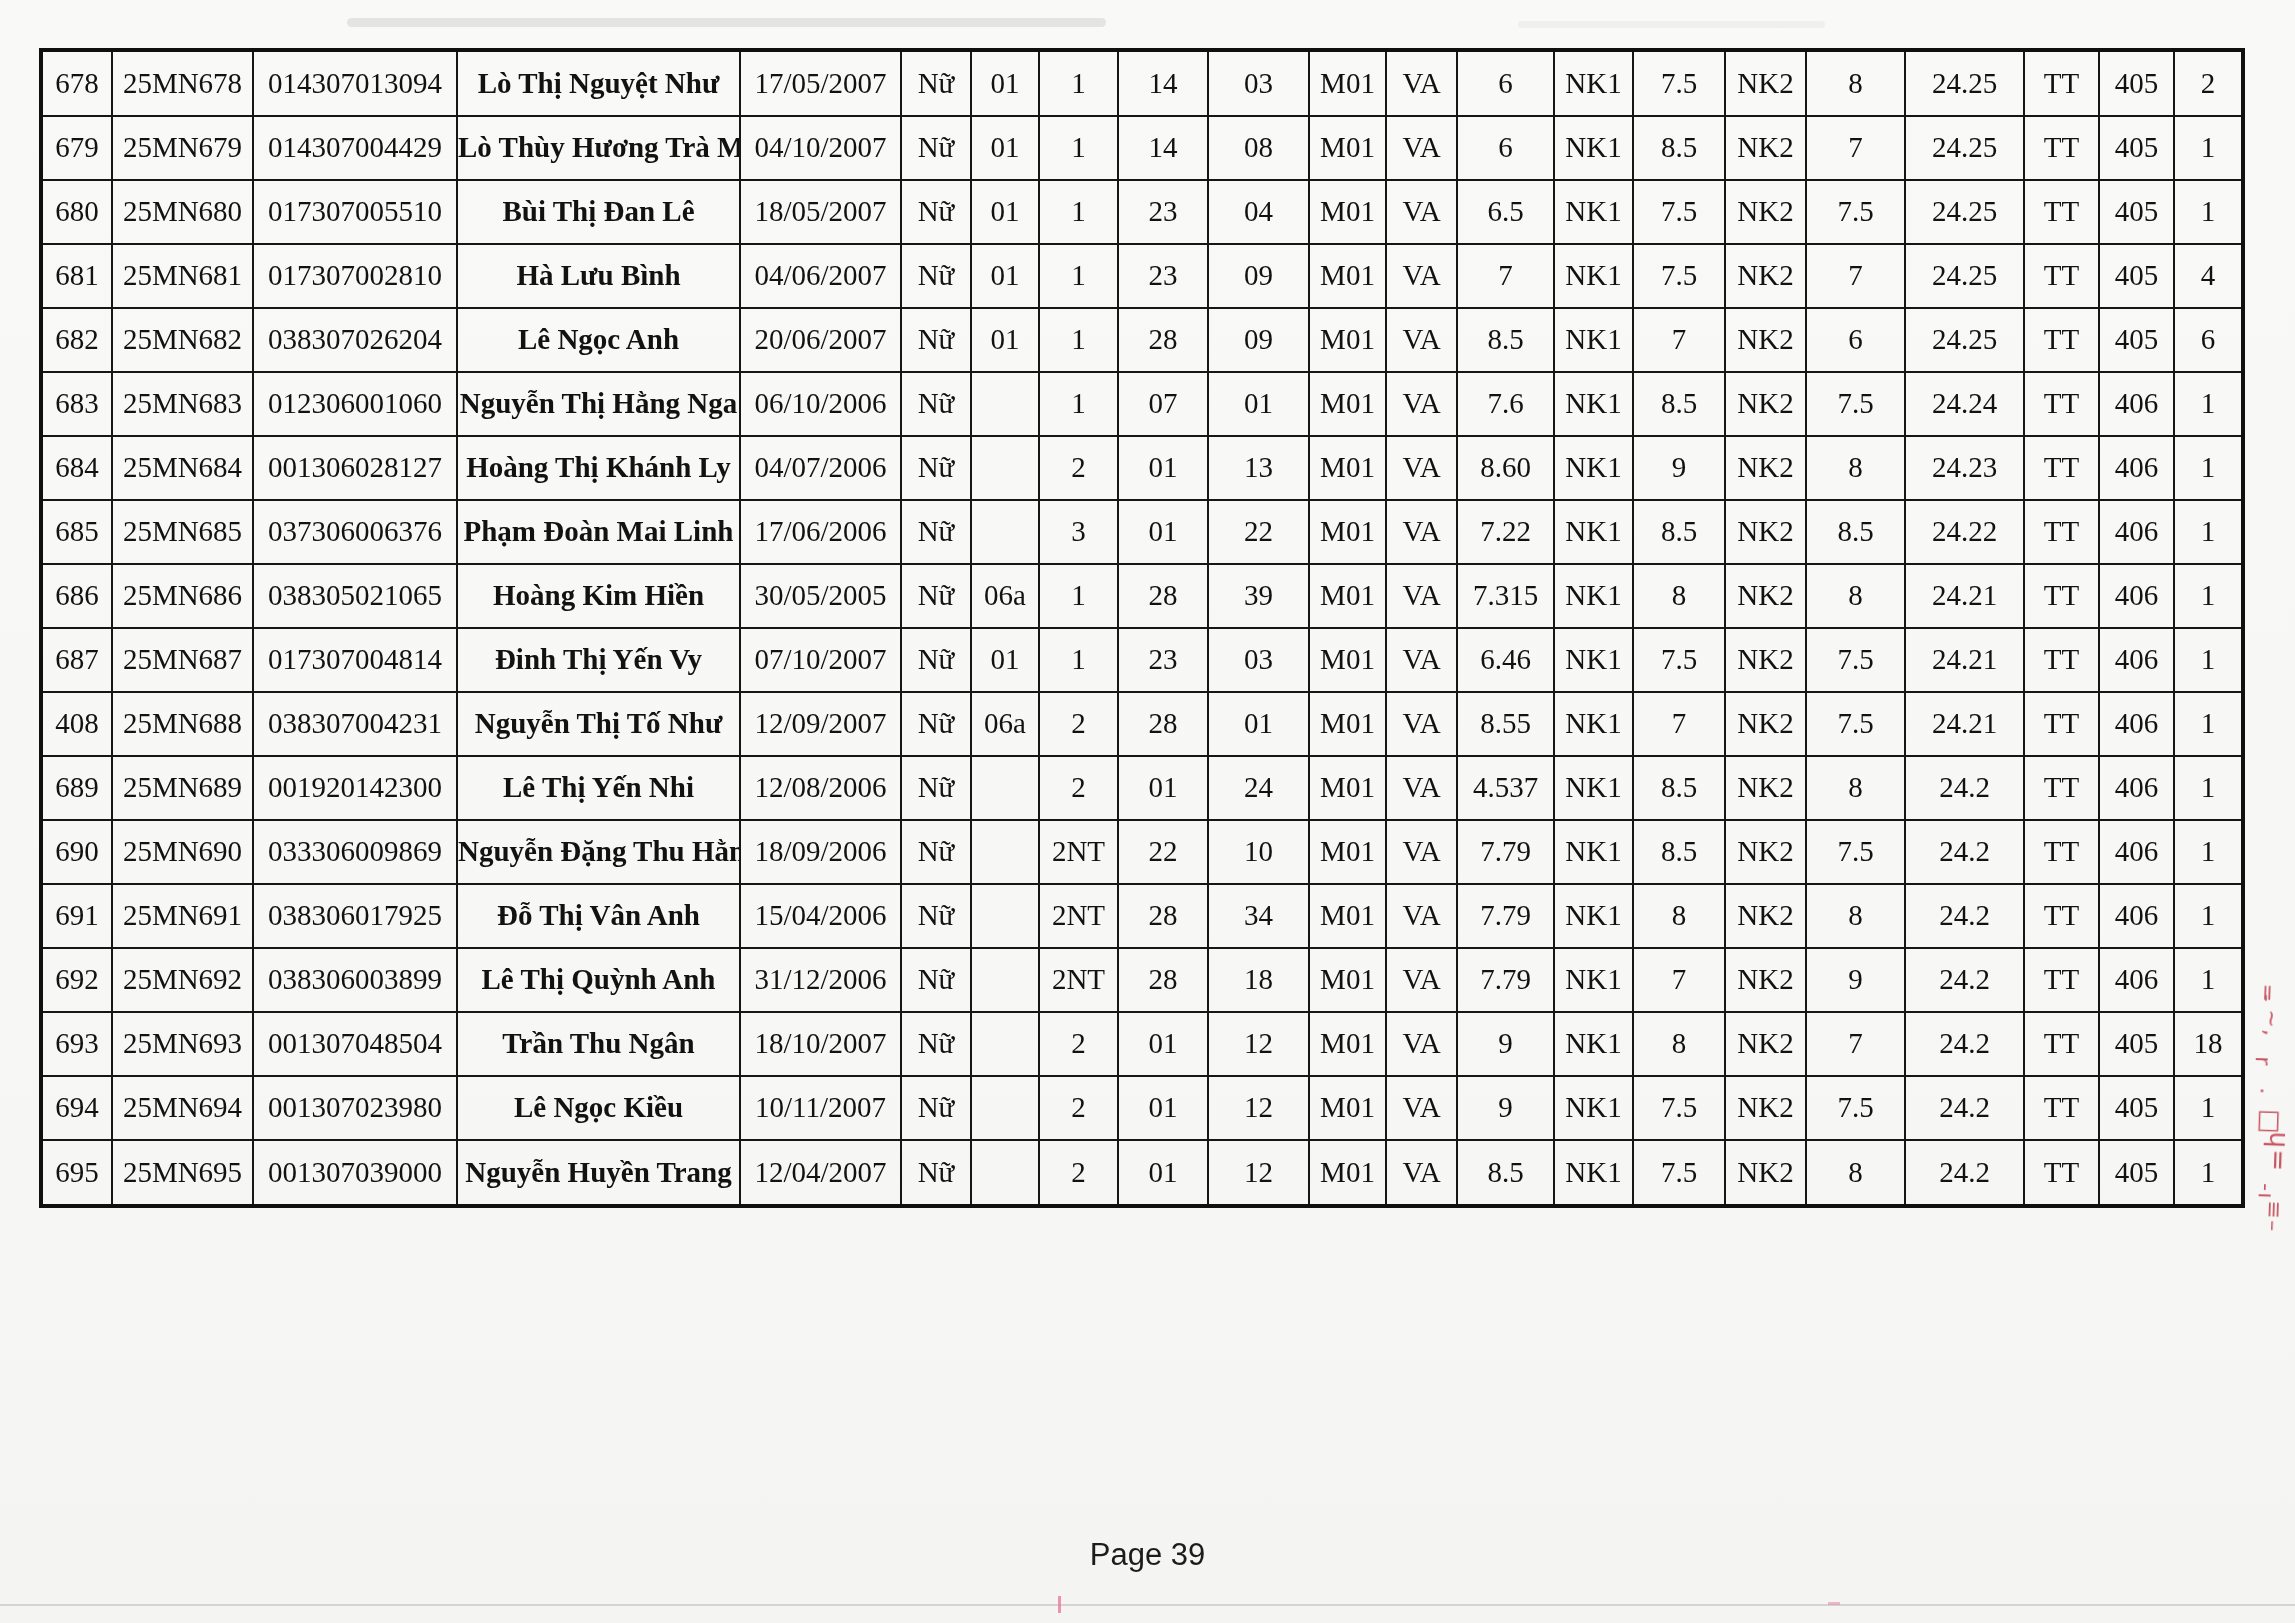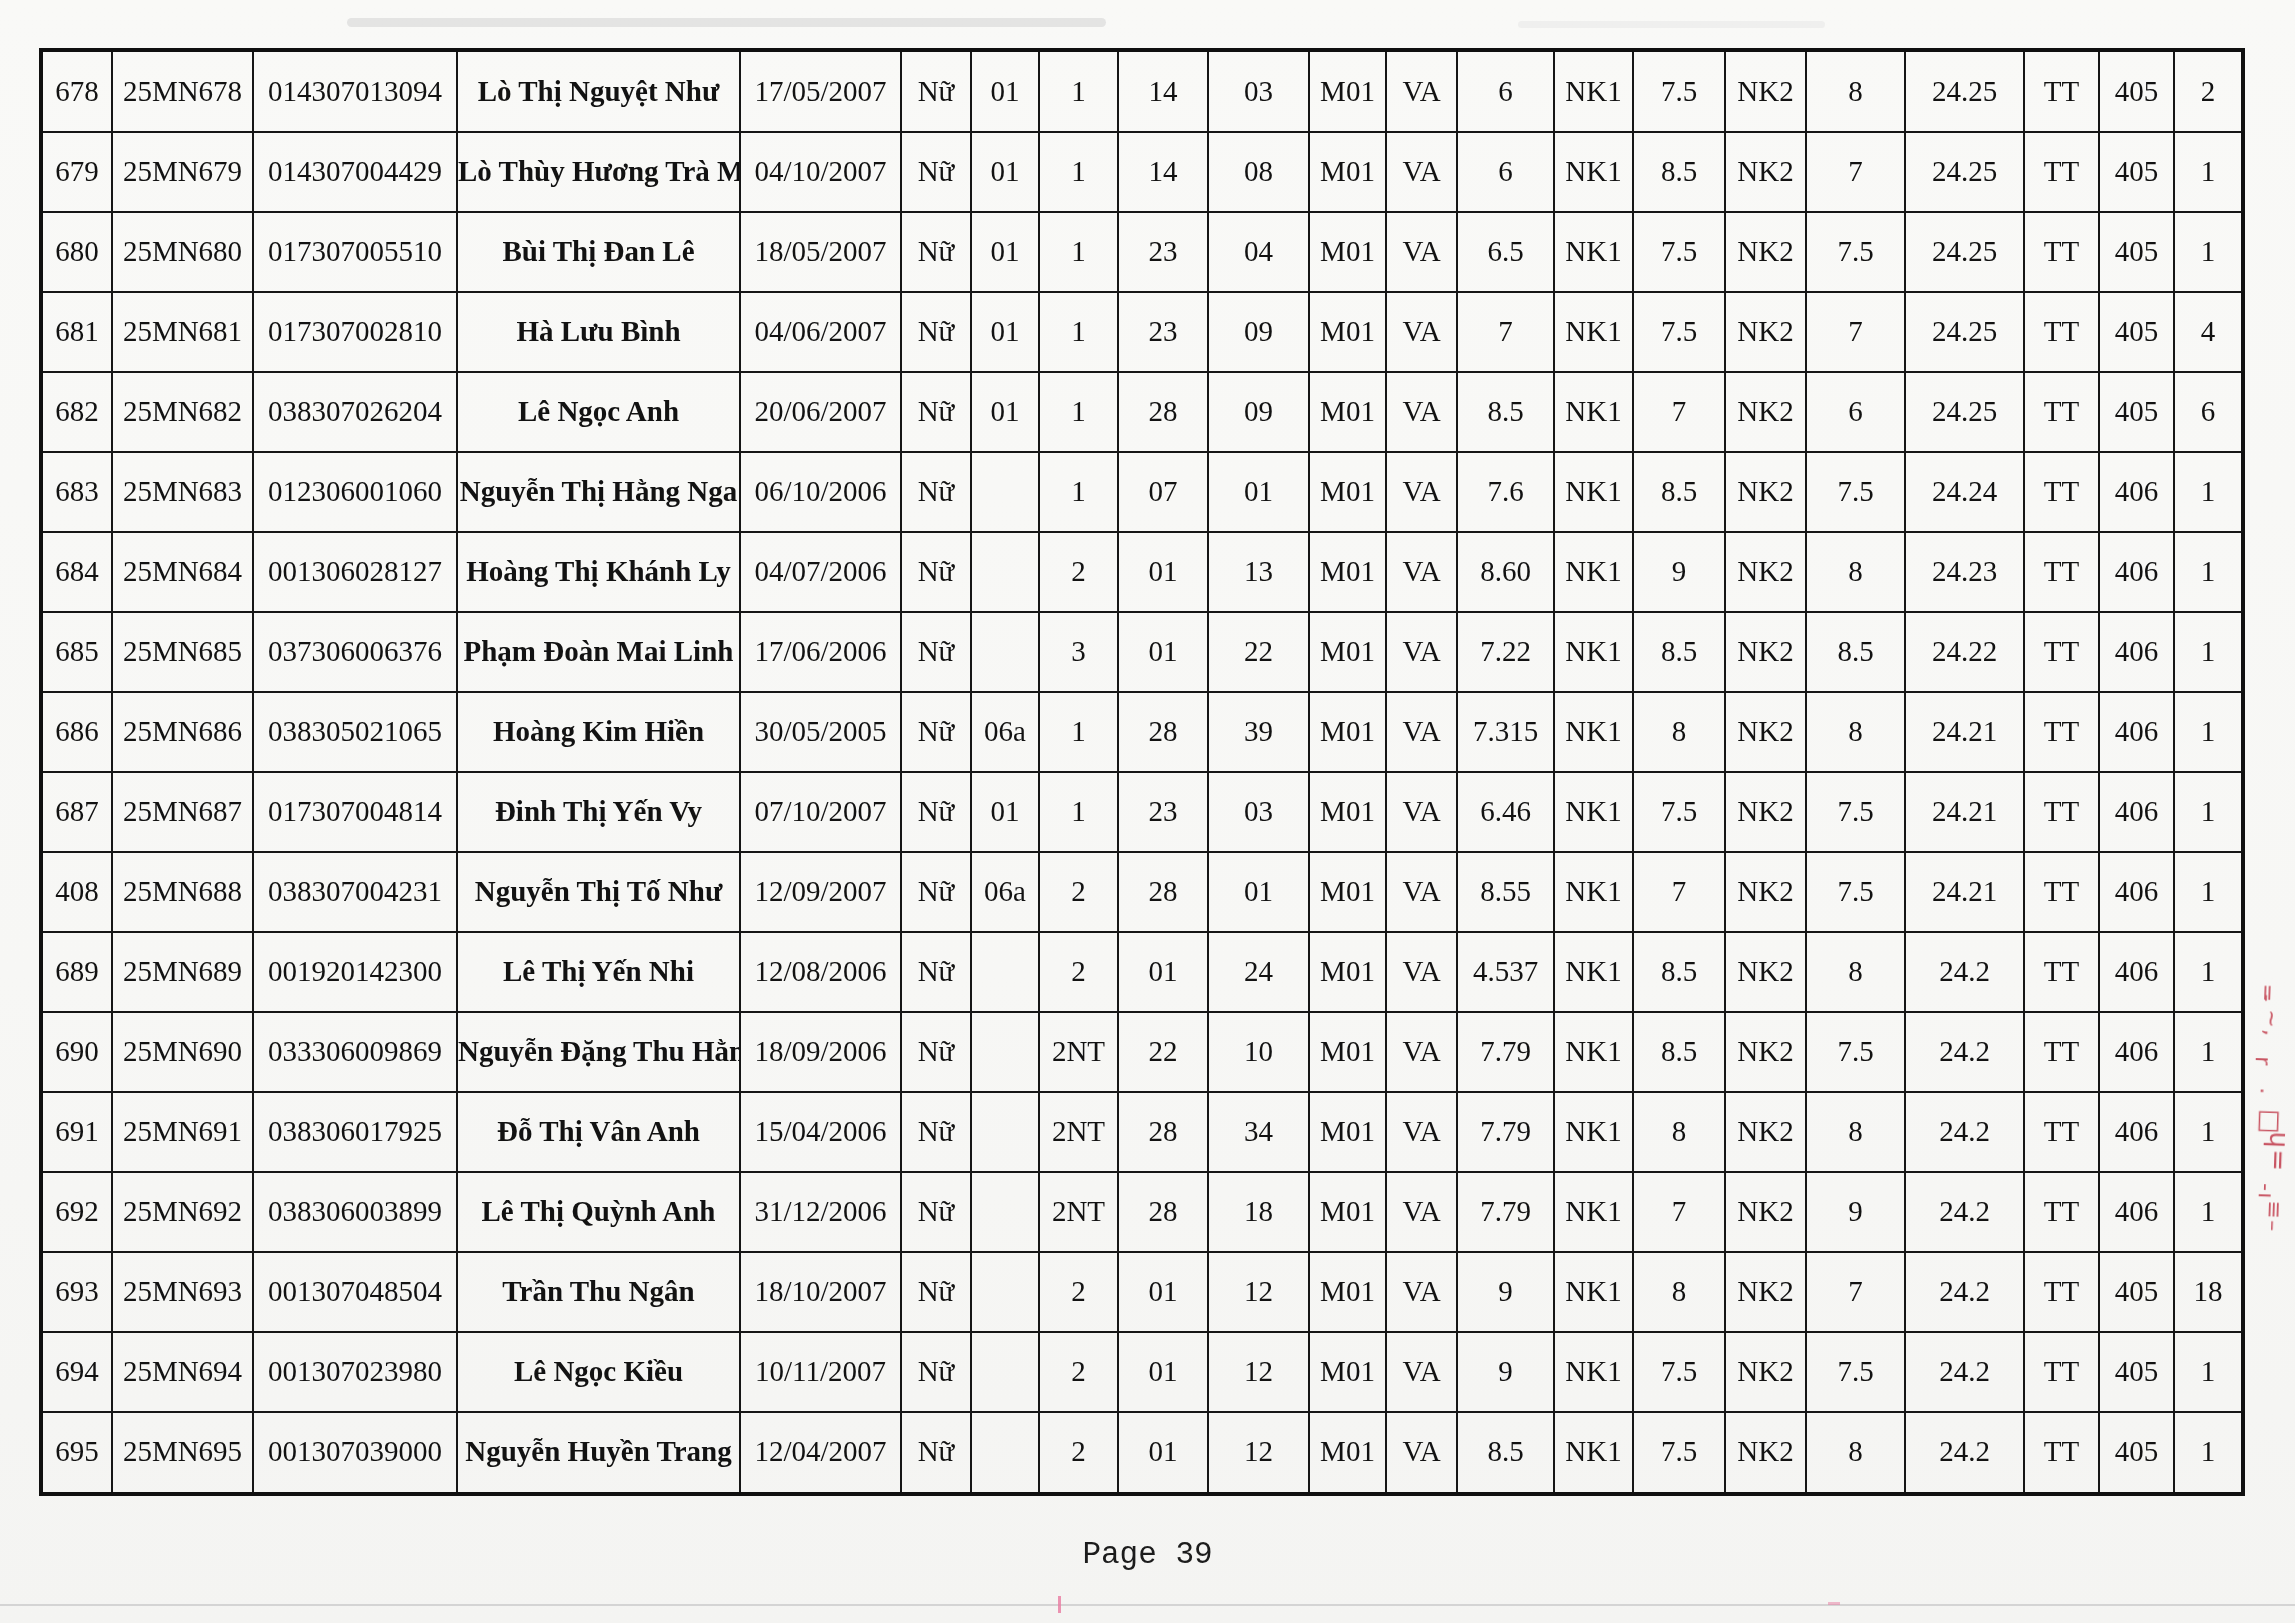--- a/index.html
+++ b/index.html
@@ -12,39 +12,39 @@
     overflow:hidden;
   }
   
   .scan-streak{position:absolute;background:#dcdcdc;border-radius:5.2px;opacity:.75;}
   .scan-streak.s2{opacity:.35;}
   .scan-bottom-line{position:absolute;left:0;top:1604px;width:100%;height:2px;background:#d4d4d4;}
   .pink-tick{position:absolute;background:#e87aa0;opacity:.8;}
 
   table.results{
     position:absolute;left:39px;top:48px;
-    width:2201px;height:1448px;
+    width:2201px;height:1160px;
     border-collapse:collapse;table-layout:fixed;
     background:transparent;
   }
   table.results{border:4.6px solid #101010;}
   table.results td{
     border:2px solid #161616;
     border-top-width:2.6px;border-bottom-width:2.6px;
     text-align:center;vertical-align:middle;
     font-size:29px;line-height:1.1;
     padding:0;white-space:nowrap;overflow:hidden;
   }
   td.c3{text-align:left;padding-left:7.9px;font-weight:bold;}
   td.c12{vertical-align:bottom;padding-bottom:7.9px;}
 
   .footer{
     position:absolute;left:0;top:1537px;width:100%;
     text-align:center;
-    font-family:Liberation Mono, monospace;
+    font-family:Liberation Sans, sans-serif;
     font-size:31px;color:#1c1c1c;
   }
   .red-mark{
     position:absolute;
     left:2258px;
     color:#c13a4a;
     font-family:"DejaVu Sans", sans-serif;
     font-size:22px;
     transform:rotate(92deg);
     opacity:.85;

